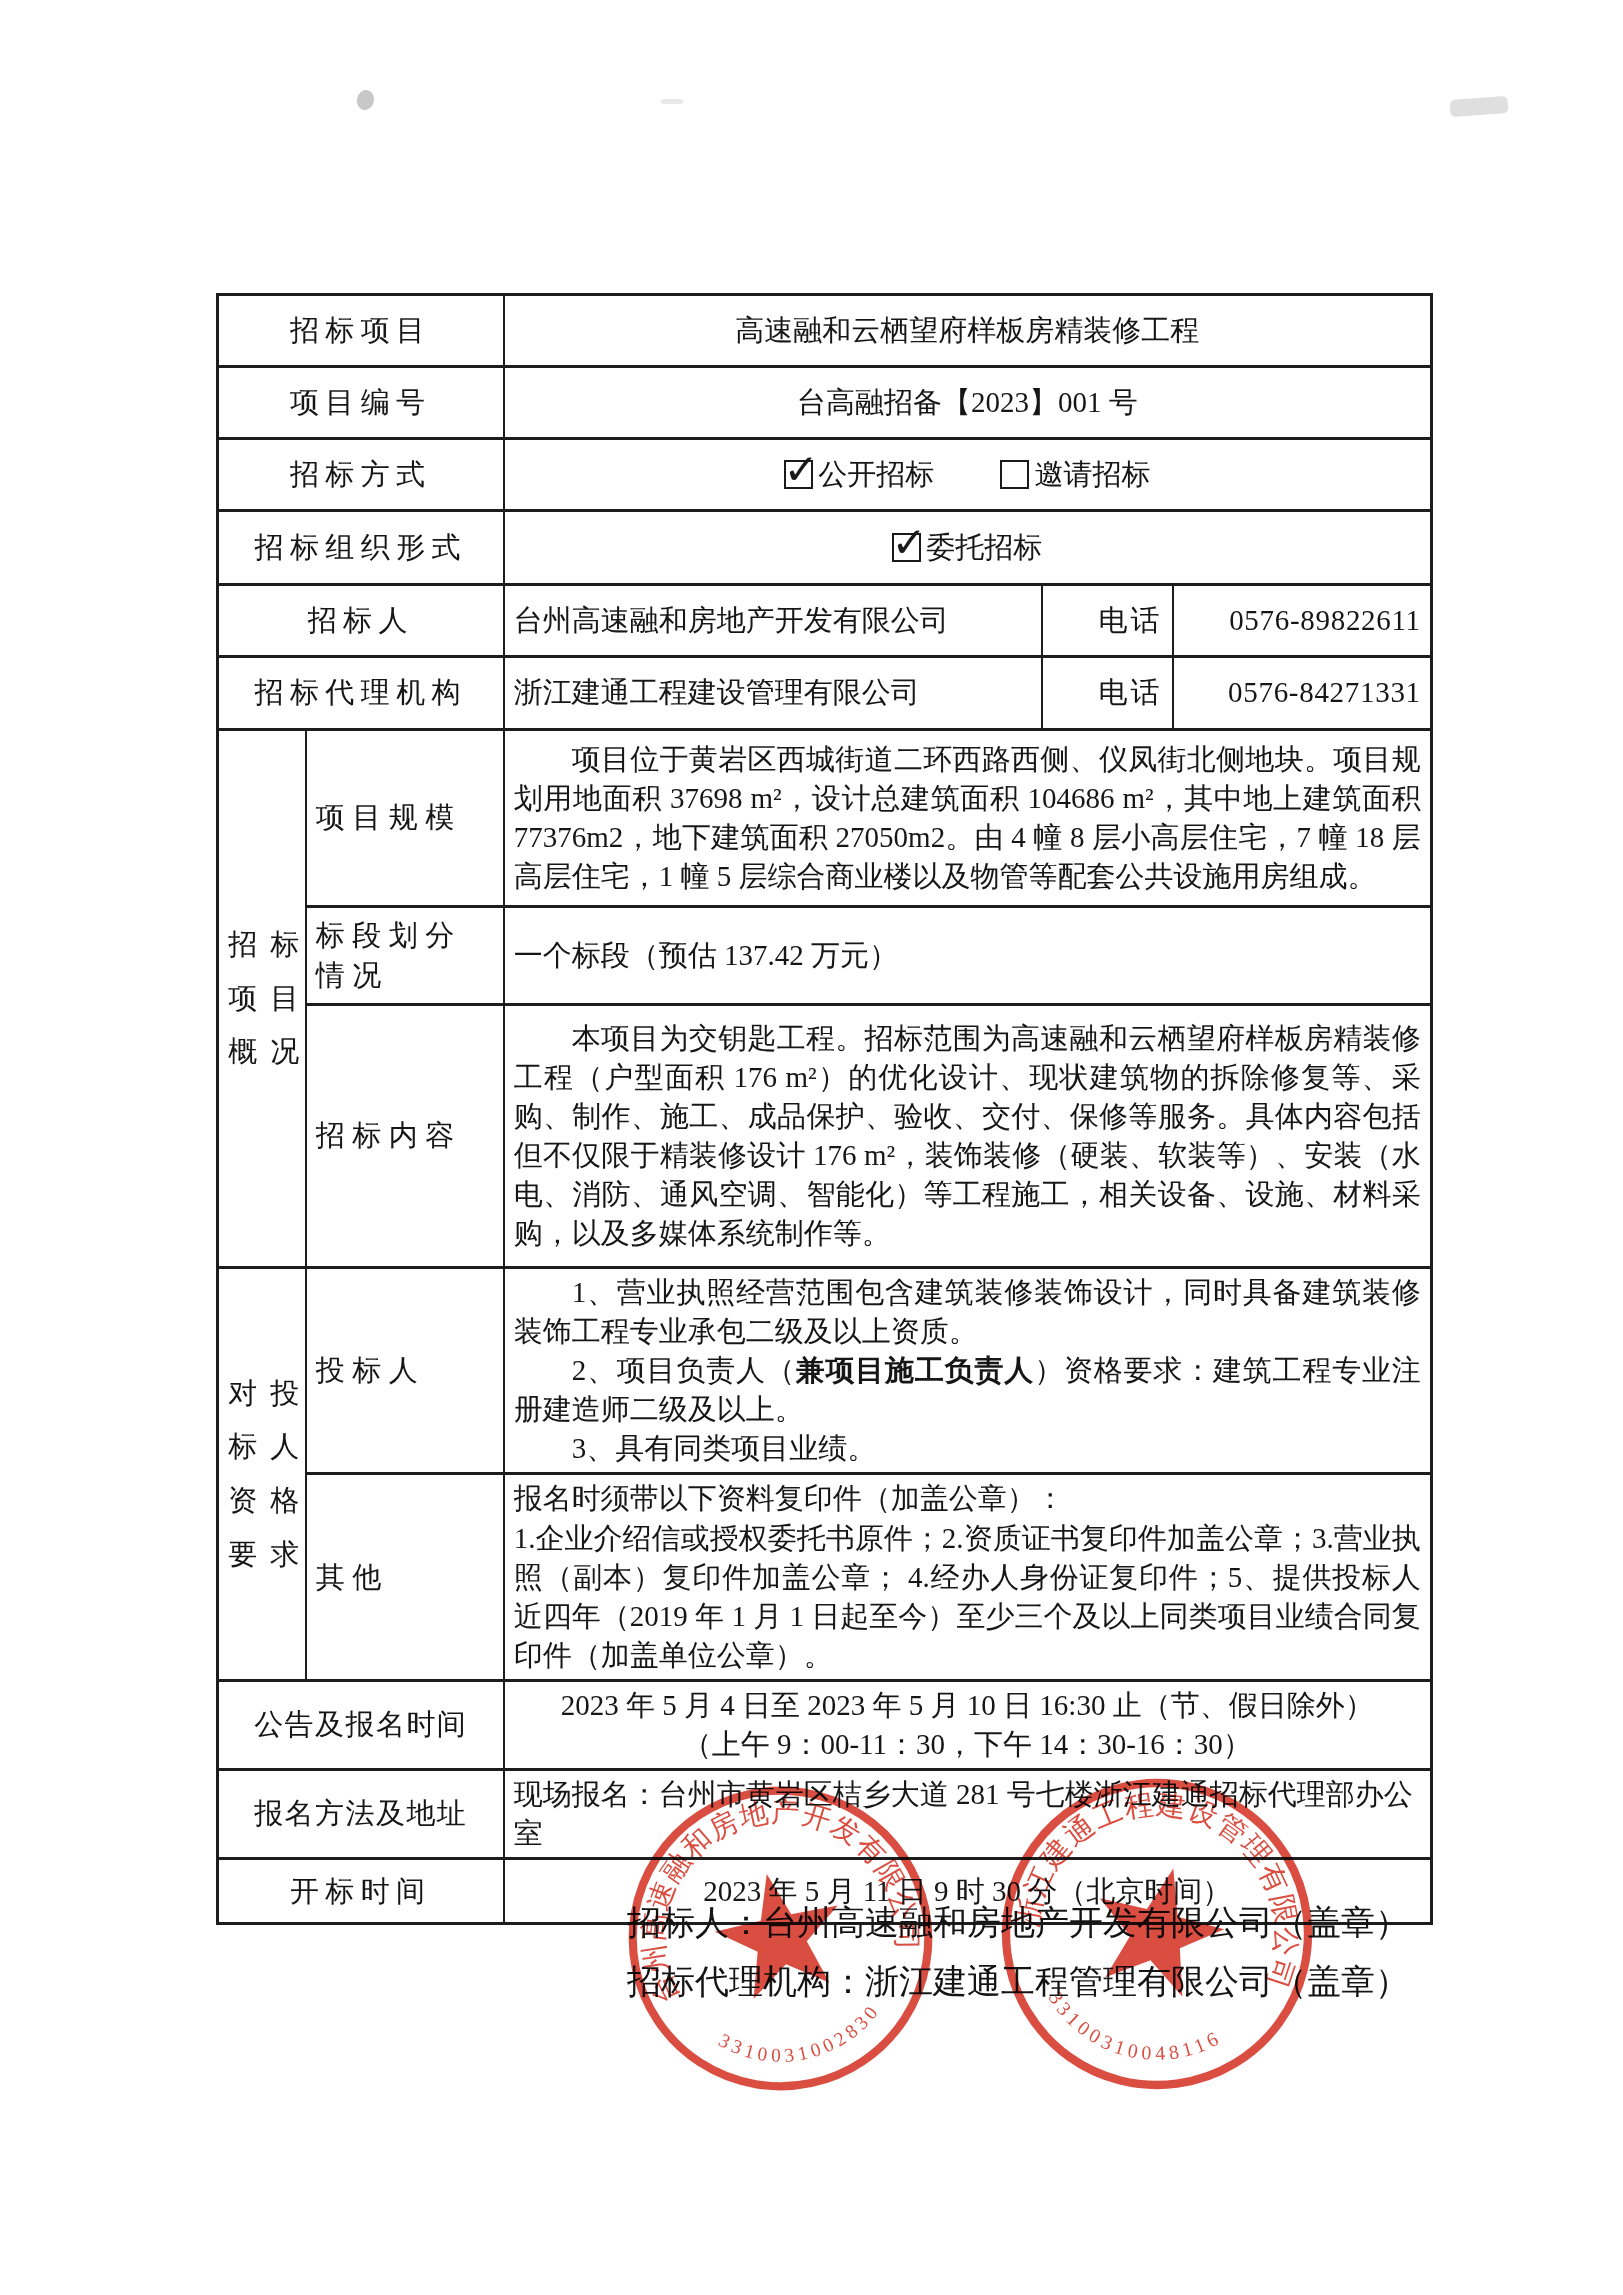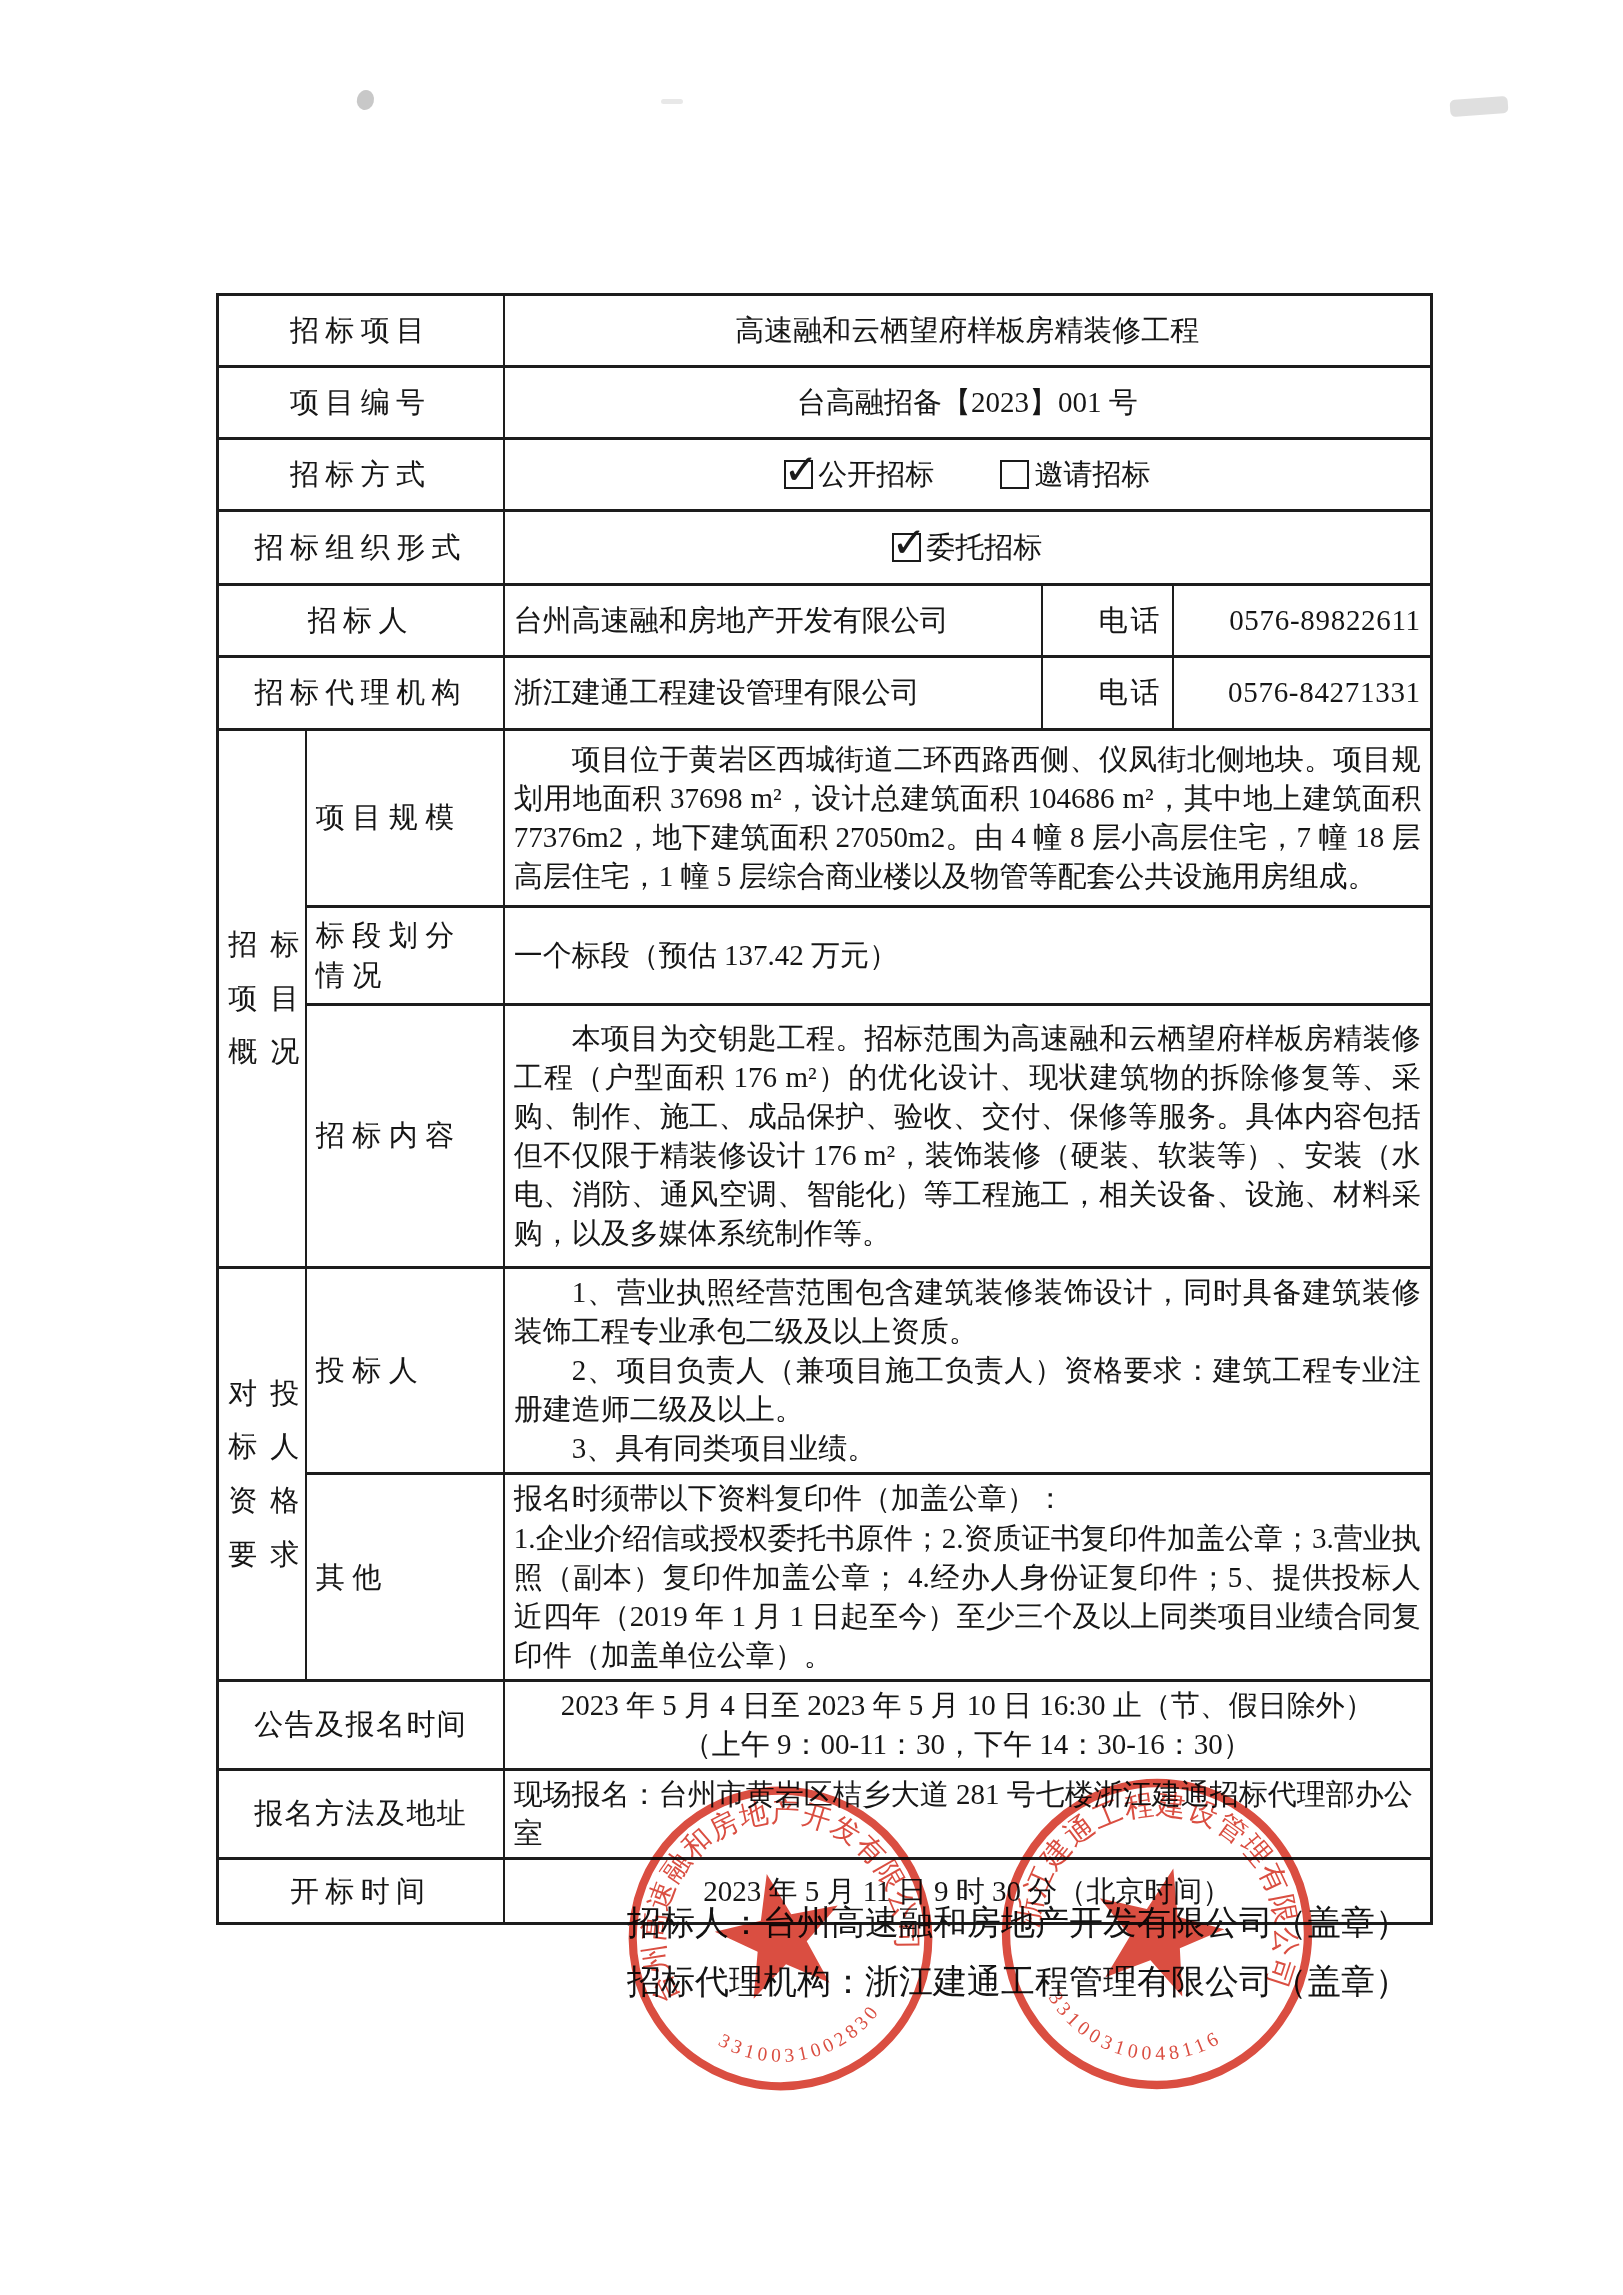--- a/index.html
+++ b/index.html
@@ -64,21 +64,21 @@
   
   .optgroup{display:flex;justify-content:center;align-items:center;gap:66px;}
   .opt{display:flex;align-items:center;}
   .cb{position:relative;display:inline-block;width:25px;height:25px;border:2.6px solid #1a1a1a;margin-right:5.2px;flex:0 0 auto;}
   .cb.checked::after{
     content:"✓";
     position:absolute;left:-2.6px;top:-19.6px;
     font-size:42px;font-weight:bold;color:#1a1a1a;
     font-family:"DejaVu Sans",sans-serif;
   }
-  .bold{font-weight:normal;}
+  .bold{font-weight:bold;}
 
   
   .sig-line{position:absolute;left:627px;font-size:34px;white-space:nowrap;color:#141414;}
   .sig-line.l1{top:1900px;}
   .sig-line.l2{top:1959px;}
   .sig-date{position:absolute;left:887px;top:2020px;width:340px;text-align:center;font-size:34px;color:#141414;}
 
   
   .stamp{position:absolute;mix-blend-mode:multiply;opacity:.9;}
   .stamp.left{left:617px;top:1775px;transform:rotate(-12deg);}

